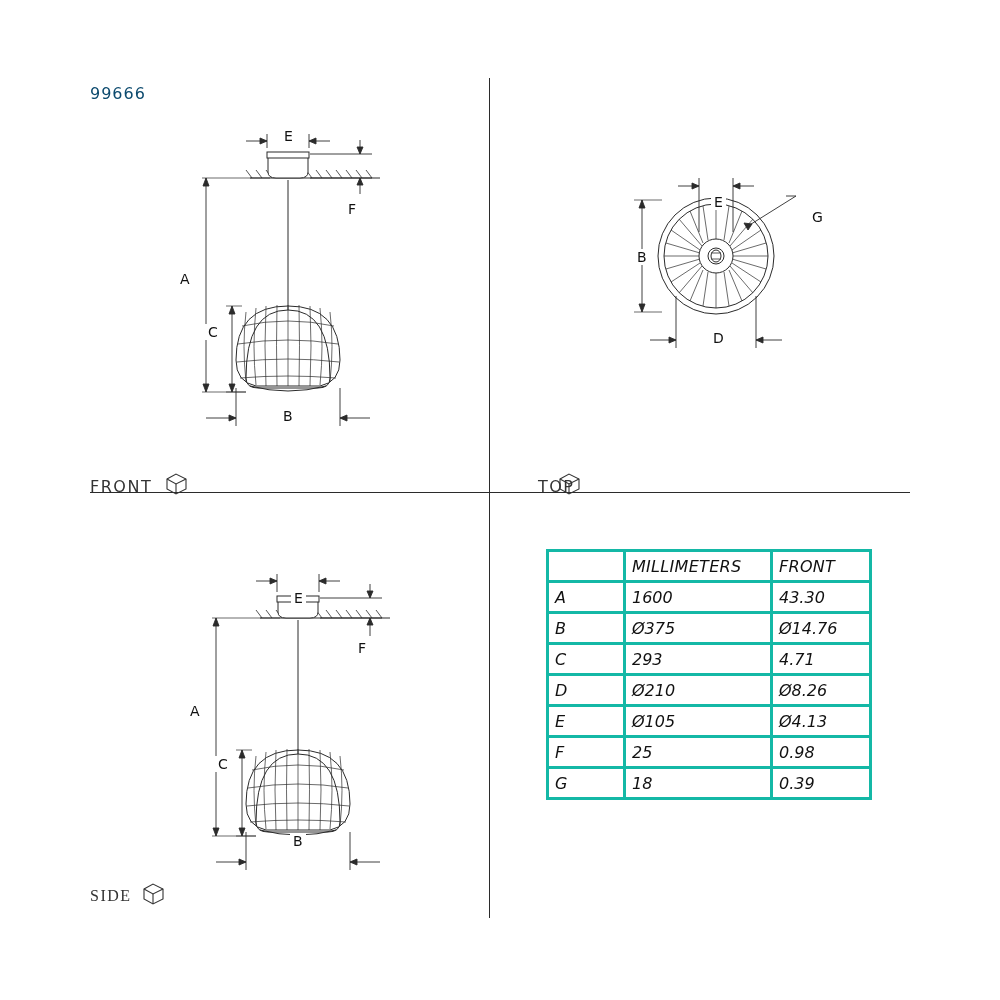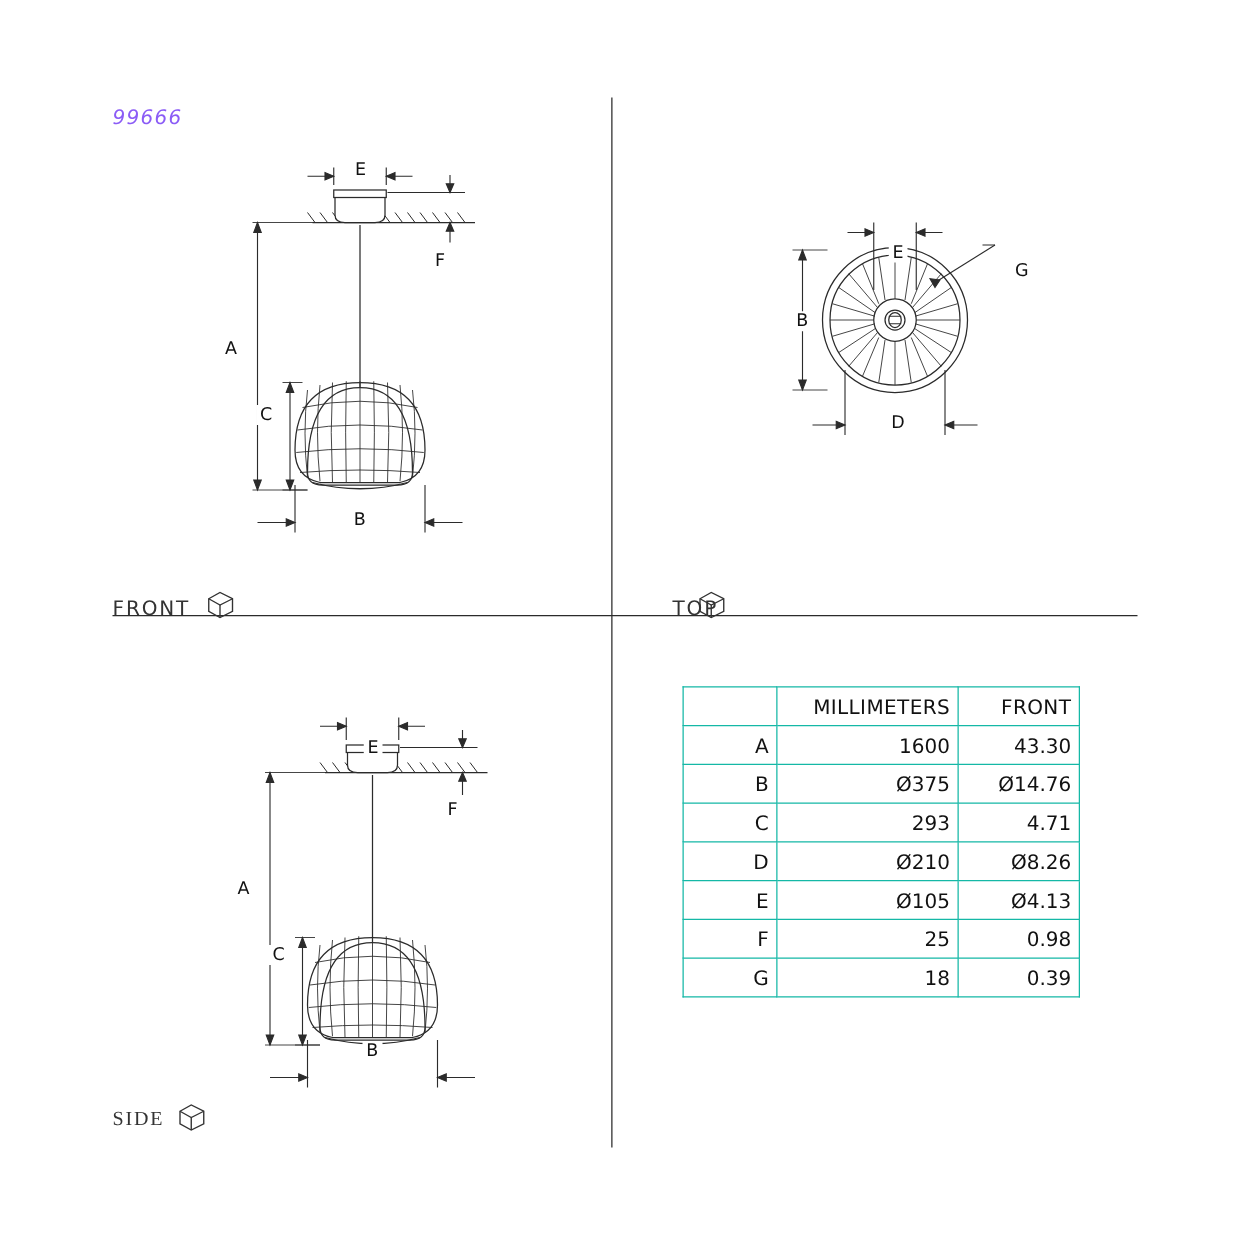--- a/index.html
+++ b/index.html
@@ -18,22 +18,21 @@
   .sheet {
     position: absolute;
     inset: 0;
   }
   .part-no {
     position: absolute;
     left: 90px;
     top: 84px;
     font-size: 16px;
     letter-spacing: 1px;
-    color: #8b5cf6;
-    font-style: italic;
+    color: #0c4a6e;
   }
   .view-label {
     position: absolute;
     font-size: 16px;
     letter-spacing: 1.5px;
     color: #333;
   }
   
   .divider {
     position: absolute;
@@ -53,25 +52,26 @@
   }
   
   .dim-table {
     position: absolute;
     left: 546px;
     top: 549px;
     border-collapse: collapse;
     font-size: 16px;
   }
   .dim-table td, .dim-table th {
-    border: 1px solid #14b8a6;
-    text-align: right;
+    border: 3px solid #14b8a6;
+    text-align: left;
     font-weight: normal;
     padding: 3px 6px;
     color: #111;
+    font-style: italic;
   }
   .dim-table th {
     font-size: 16px;
     letter-spacing: 0.3px;
   }
   .dim-table .c-letter { width: 62px; }
   .dim-table .c-mm { width: 132px; }
   .dim-table .c-in { width: 84px; }
   .dim-table tr { height: 31px; }
   svg { display: block; }

